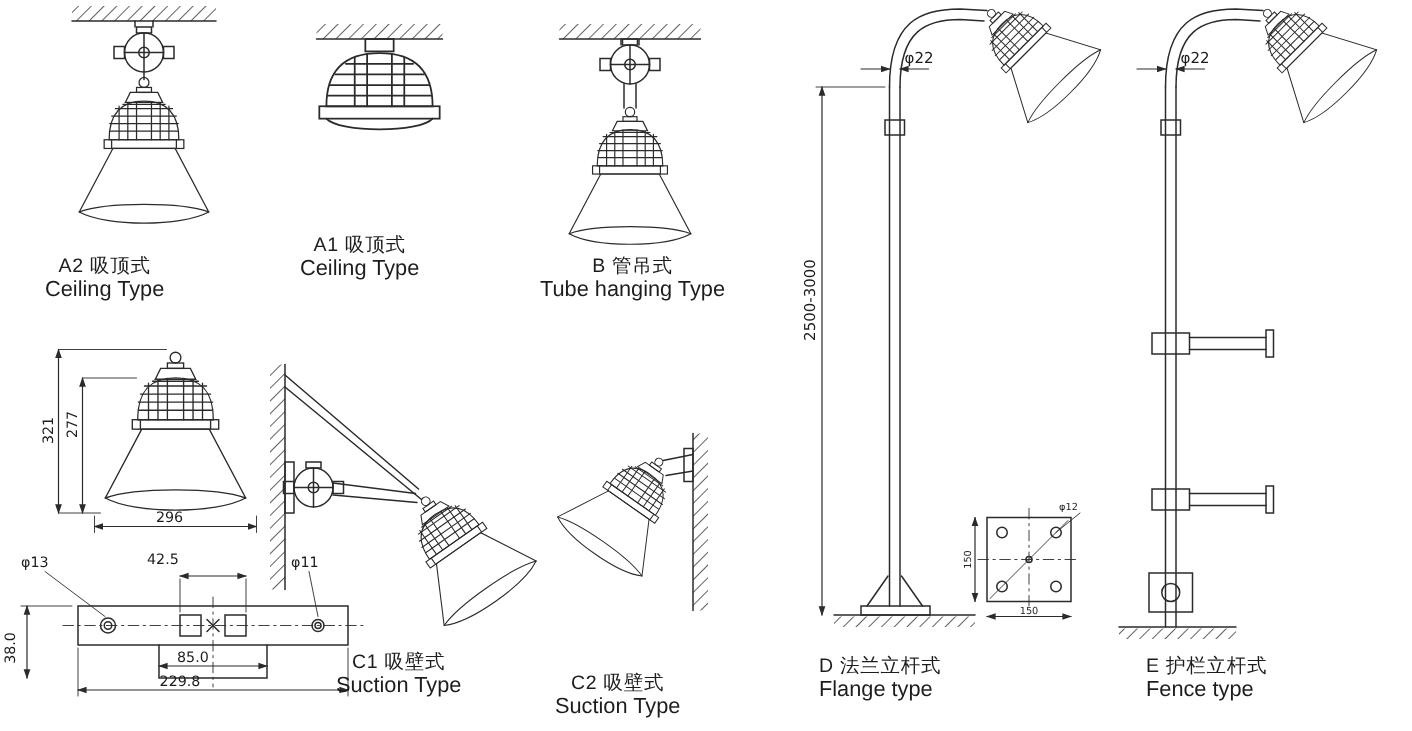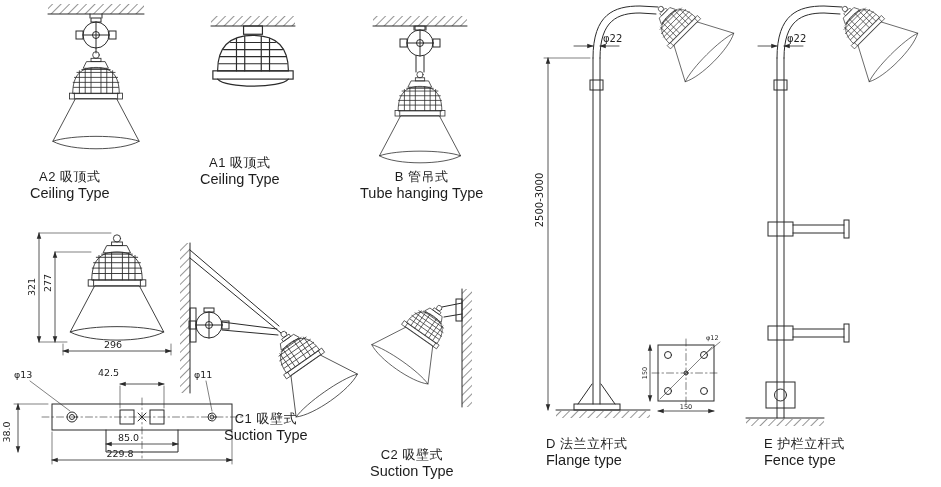--- a/index.html
+++ b/index.html
@@ -242,21 +242,21 @@
     <div class="cap-en">Ceiling  Type</div>
   </div>
   <div class="caption" style="left:200px;top:156px">
     <div class="cap-zh">A1 吸顶式</div>
     <div class="cap-en">Ceiling  Type</div>
   </div>
   <div class="caption" style="left:360px;top:170px">
     <div class="cap-zh">B 管吊式</div>
     <div class="cap-en">Tube hanging Type</div>
   </div>
-  <div class="caption" style="left:224px;top:412px">
+  <div class="caption" style="left:224px;top:434px">
     <div class="cap-zh">C1 吸壁式</div>
     <div class="cap-en">Suction  Type</div>
   </div>
   <div class="caption" style="left:370px;top:448px">
     <div class="cap-zh">C2 吸壁式</div>
     <div class="cap-en">Suction  Type</div>
   </div>
   <div class="caption" style="left:764px;top:437px">
     <div class="cap-zh">E 护栏立杆式</div>
     <div class="cap-en">Fence type</div>

